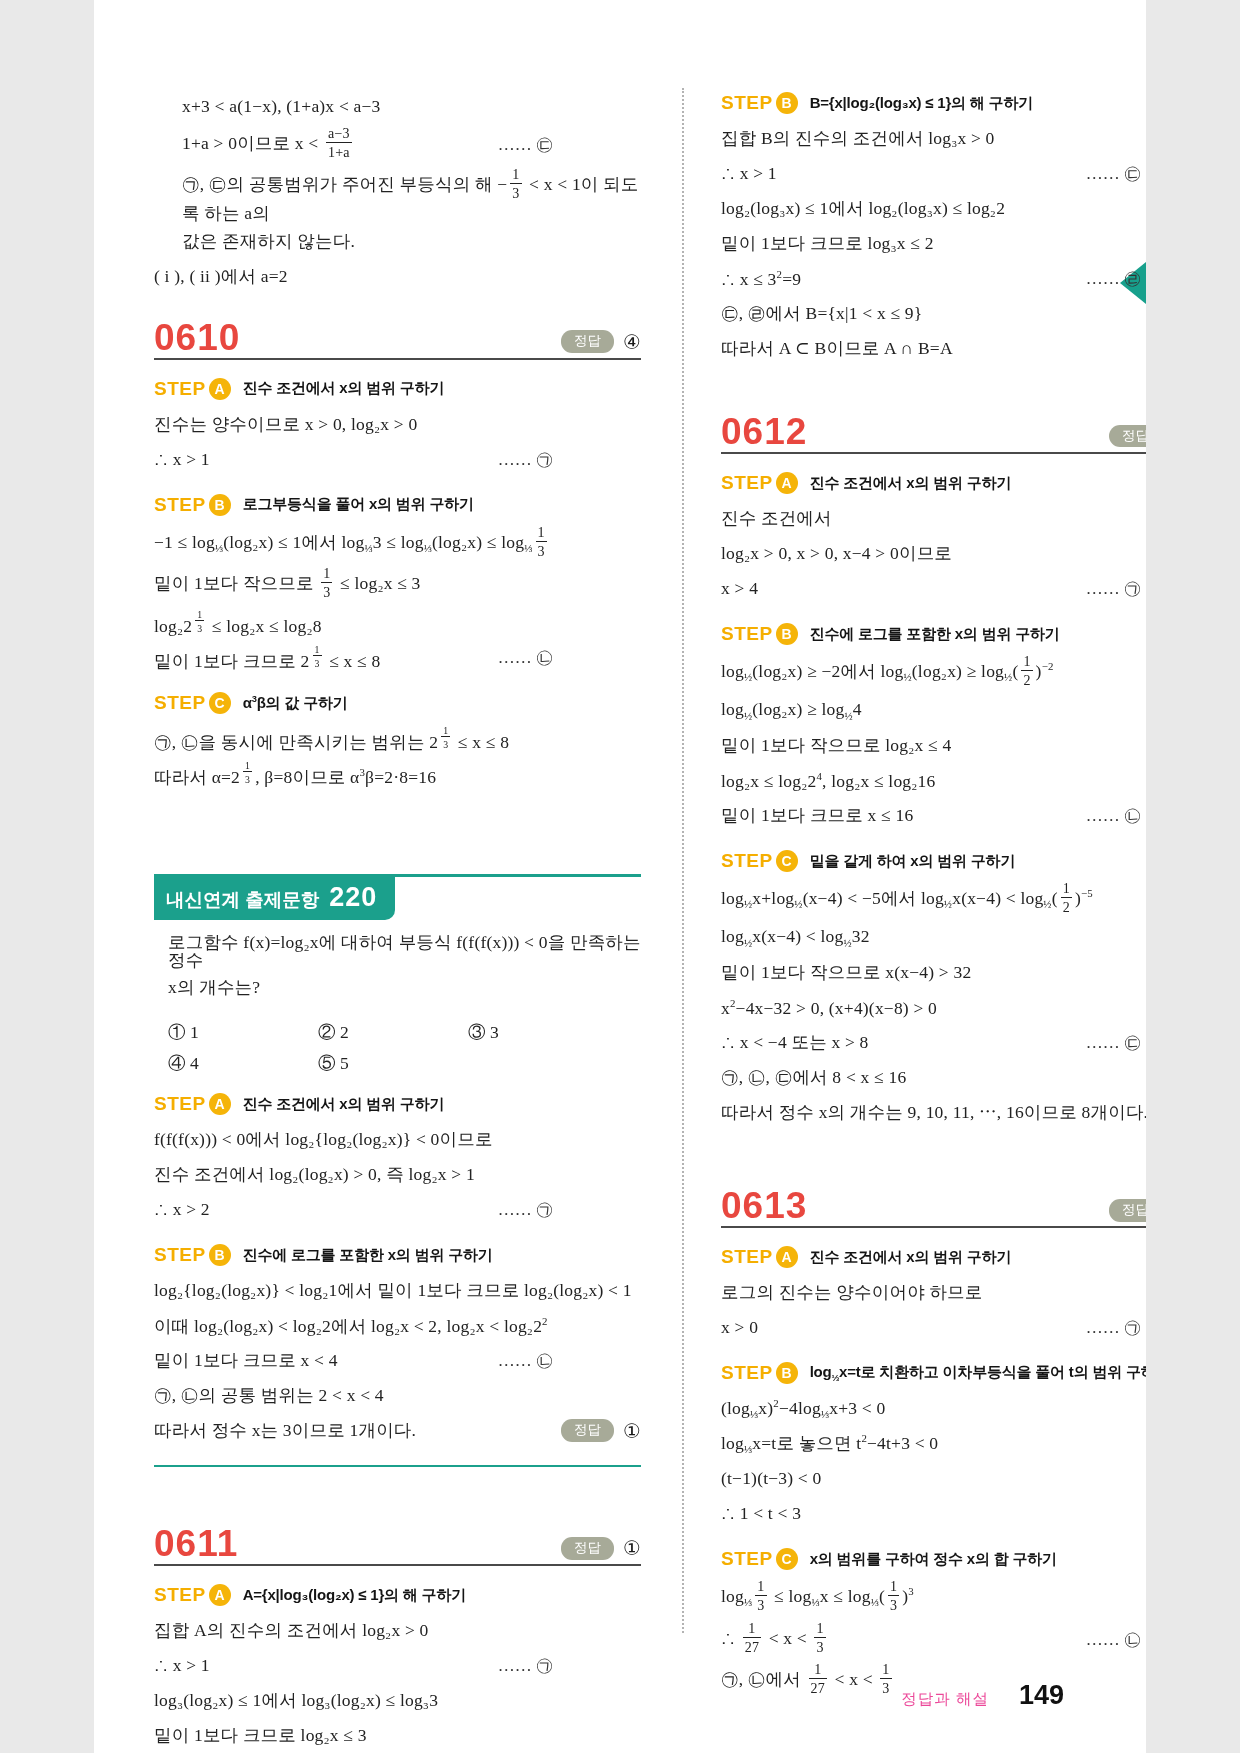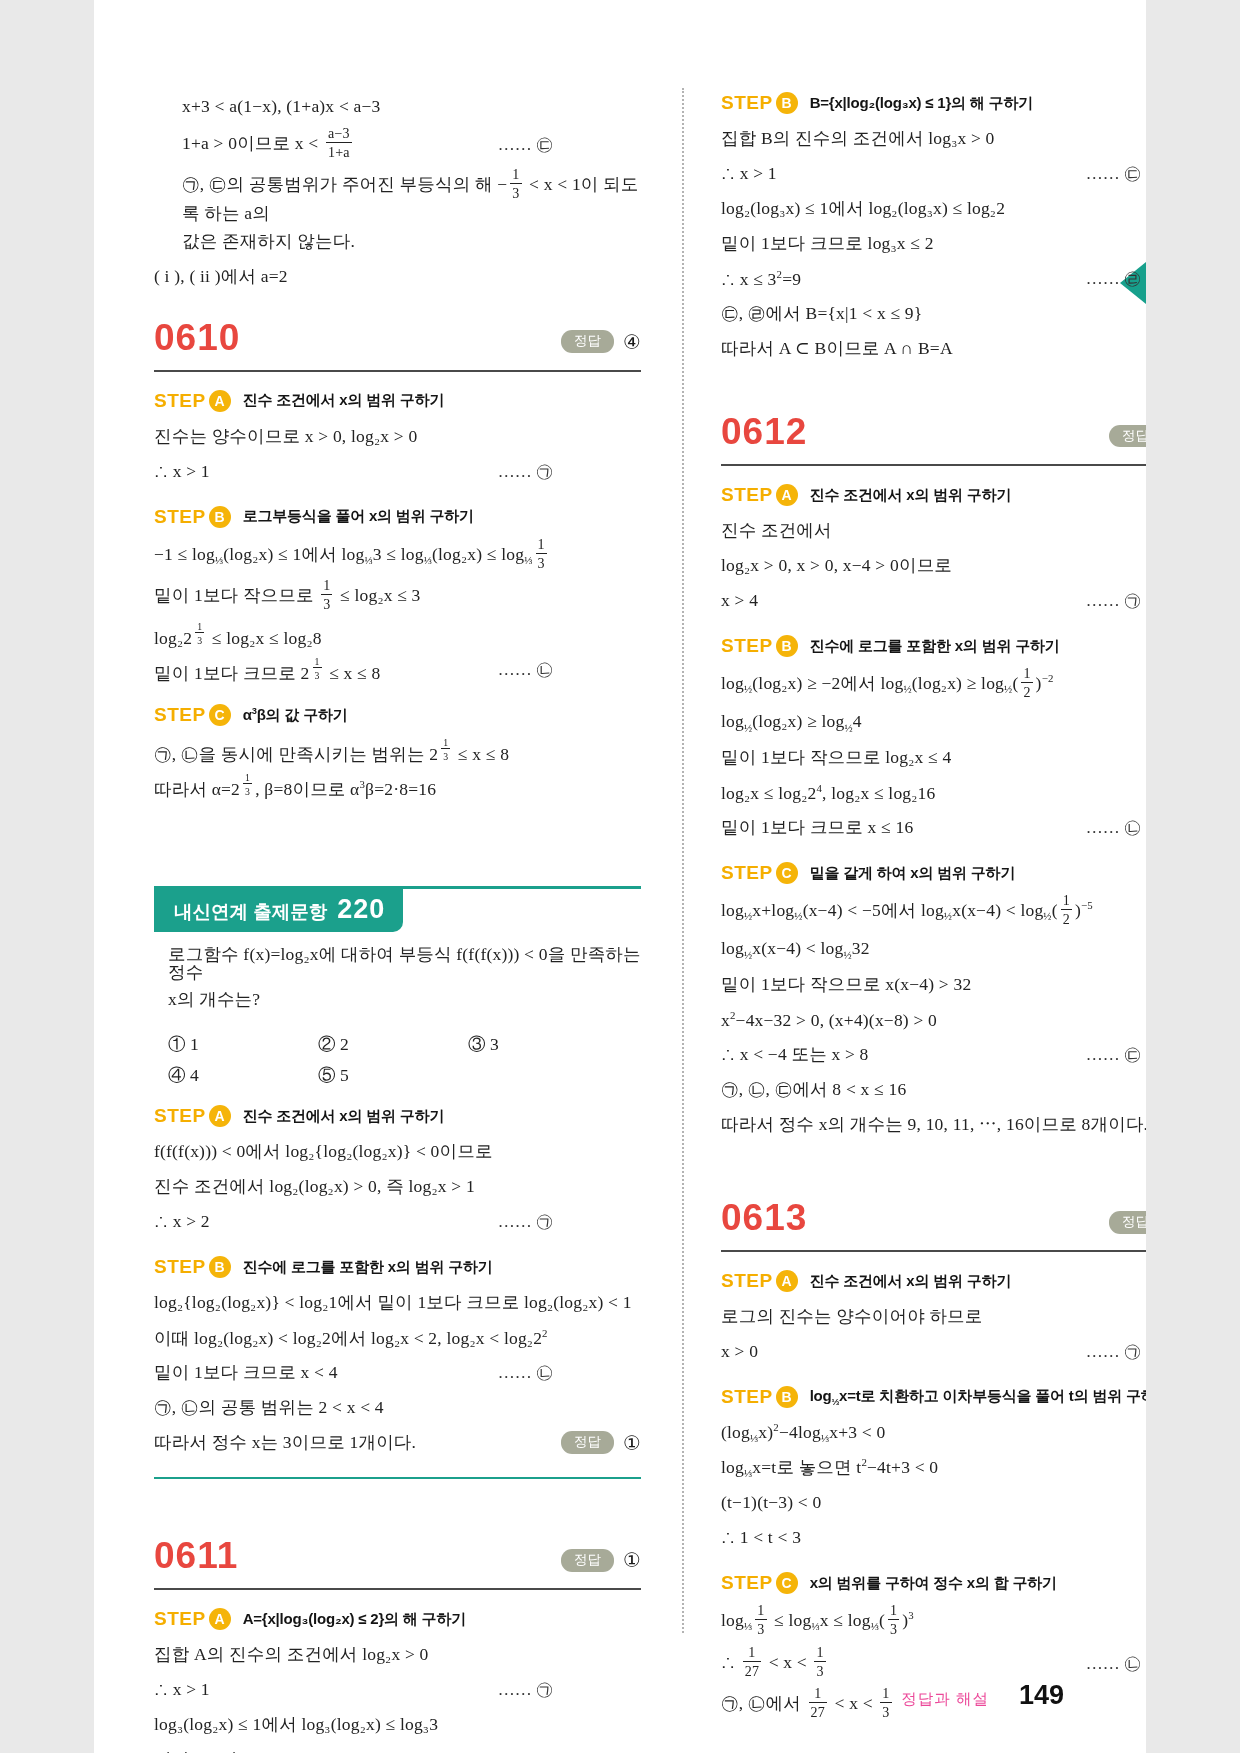--- a/index.html
+++ b/index.html
@@ -18,39 +18,39 @@
   .line .math{font-family:"Liberation Serif","DejaVu Serif",serif;font-size:17.5px;letter-spacing:.2px;}
   .line .tag{margin-left:auto;margin-right:88px;color:#333;font-family:"Liberation Serif","DejaVu Serif",serif;white-space:nowrap;}
   .col-right .line .tag{margin-right:48px;}
   sup,sub{font-size:.62em;}
   .fr{display:inline-flex;flex-direction:column;vertical-align:middle;text-align:center;
       font-size:.8em;line-height:1.15;margin:1px 3px;}
   .fr .fn{padding:0 2px;}
   .fr .fd{border-top:1px solid currentColor;padding:2px 2px;}
   sup .fr{font-size:.9em;}
   
-  .prob-head{display:flex;align-items:flex-end;border-bottom:2px solid #4a4a4a;padding-bottom:14px;margin-bottom:16px;}
+  .prob-head{display:flex;align-items:flex-end;border-bottom:2px solid #4a4a4a;padding-bottom:2px;margin-bottom:16px;}
   .prob-num{font-size:37px;font-weight:bold;color:#e8473f;letter-spacing:1px;line-height:1;}
   .answer-chip{display:inline-flex;align-items:center;gap:9px;margin-left:auto;margin-bottom:2px;}
   .chip{background:#a7aa98;color:#fff;font-size:13.5px;border-radius:11px;padding:2px 13px;line-height:1.4;}
   .circ{font-size:20px;color:#1a1a1a;font-family:"DejaVu Sans",sans-serif;}
   
   .step-head{display:flex;align-items:center;margin-top:18px;margin-bottom:8px;}
   .step-word{color:#f5ae00;font-weight:bold;font-size:19px;letter-spacing:.5px;}
   .step-circle{width:22px;height:22px;border-radius:50%;background:#f5b409;color:#fff;font-weight:bold;
                font-size:14px;display:inline-flex;align-items:center;justify-content:center;margin-left:3px;}
   .step-title{font-weight:bold;color:#141414;font-size:15px;margin-left:12px;letter-spacing:-.2px;}
   
   .intro{margin-top:90px;}
   .intro .line{padding-left:28px;}
   .intro .line.flush{padding-left:0;}
   
   .linked{position:relative;margin-top:84px;border-top:3px solid #1ba08c;border-bottom:2px solid #1ba08c;padding-bottom:16px;}
   .linked-badge{display:inline-flex;align-items:baseline;gap:10px;background:#1ba08c;color:#fff;
-                border-radius:0 0 10px 0;padding:7px 18px 8px 20px;font-weight:bold;font-size:18.5px;}
+                border-radius:0 0 10px 0;padding:7px 18px 8px 12px;font-weight:bold;font-size:18.5px;}
   .linked-num{font-size:27px;line-height:1;letter-spacing:1px;}
   .linked .q{margin-top:14px;padding-left:14px;}
   .choices{display:grid;grid-template-columns:150px 150px 1fr;row-gap:7px;margin:16px 0 6px 14px;
            font-family:"Liberation Serif","DejaVu Serif",serif;font-size:17.5px;}
   .ans-inline{display:inline-flex;align-items:center;gap:9px;margin-left:auto;margin-right:0;}
   
   #p0610{margin-top:26px;}
   #p0611{margin-top:58px;}
   .cont{margin-top:92px;}
   #p0612{margin-top:48px;}
@@ -249,21 +249,21 @@
         <span class="prob-num">0611</span>
         <span class="answer-chip">
           <span class="chip">정답</span>
           <span class="circ">①</span>
         </span>
       </div>
       <div class="steps">
           <div class="step-head">
             <span class="step-word">STEP</span>
             <span class="step-circle">A</span>
-            <span class="step-title">A={x|log₃(log₂x) ≤ 2}의 해 구하기</span>
+            <span class="step-title">A={x|log₃(log₂x) ≤ 1}의 해 구하기</span>
           </div>
           <div class="lines">
             <div class="line">
               <span class="math">집합 A의 진수의 조건에서 log₂x &gt; 0</span>
             </div>
             <div class="line">
               <span class="math">∴ x &gt; 1</span>
               <span class="tag">…… ㉠</span>
             </div>
             <div class="line">

